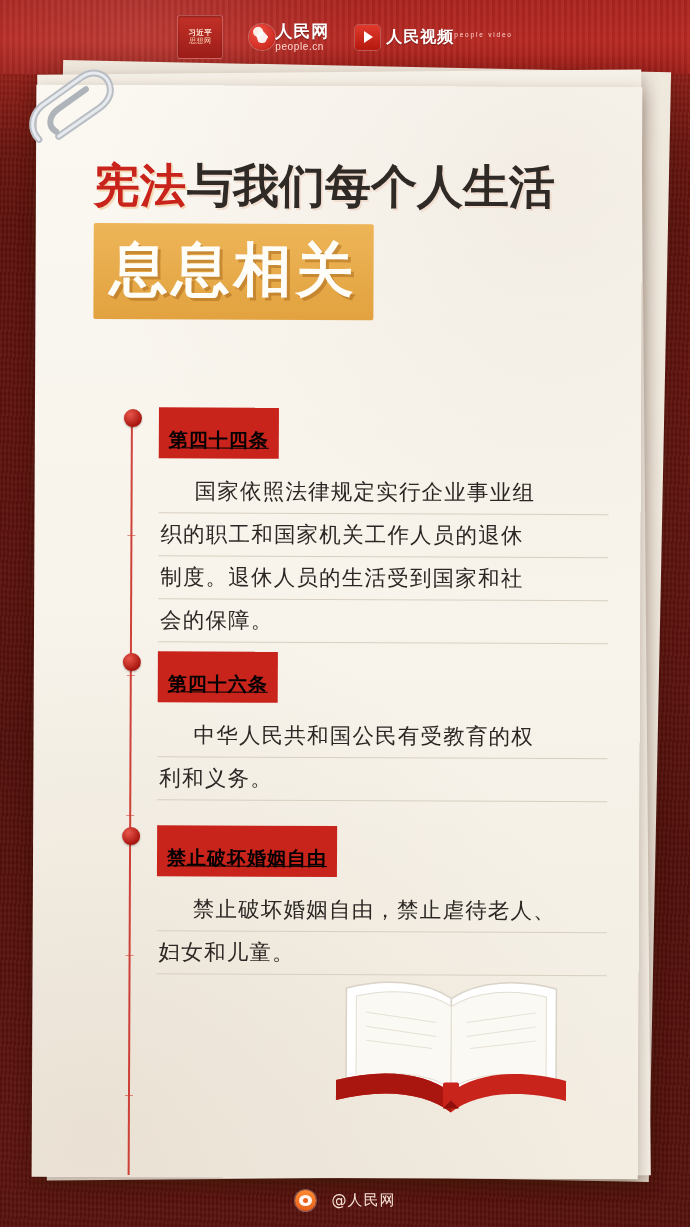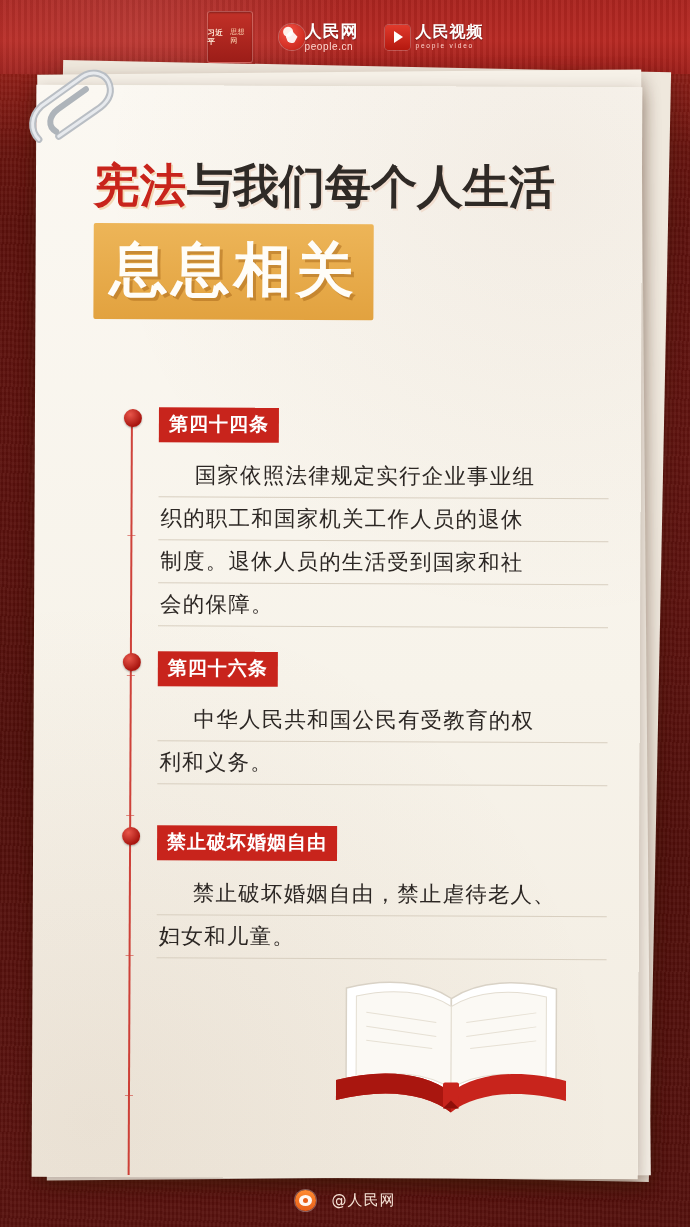--- a/index.html
+++ b/index.html
@@ -43,24 +43,24 @@
       repeating-linear-gradient(90deg, rgba(0,0,0,0.05) 0 3px, rgba(255,255,255,0.03) 3px 6px);
   }
 
   
   .logobar {
     position: absolute; left: 0; top: 0; width: 690px; height: 74px;
     display: flex; align-items: center; justify-content: center; gap: 26px;
     z-index: 6;
   }
   .logo-square {
-    width: 46px; height: 52px; border-radius: 3px;
+    width: 46px; height: 44px; border-radius: 3px;
     background: linear-gradient(180deg,#c23128,#9c1d18);
     border: 1px solid rgba(255,255,255,0.25);
-    display: flex; flex-direction: row; align-items: center; justify-content: center;
+    display: flex; flex-direction: column; align-items: center; justify-content: center;
     color: #ffd9b5; font-size: 7px; line-height: 1.25; letter-spacing: .3px;
     box-shadow: 0 1px 2px rgba(0,0,0,.3) inset;
     font-family: Liberation Serif, serif;
   }
   .logo-square b { font-size: 7.5px; color:#ffe9d6; font-weight: 700; }
   .logo-people { display: flex; align-items: center; }
   .pc-circle {
     width: 26px; height: 26px; border-radius: 50%;
     background: radial-gradient(circle at 35% 30%, #fff0ea 0 18%, #e8463a 22%, #c01d12 100%);
     position: relative; box-shadow: 0 0 0 1px rgba(255,255,255,.25);
@@ -79,21 +79,21 @@
     width: 25px; height: 25px; border-radius: 4px;
     background: linear-gradient(180deg,#e03a2c,#b4180f);
     display:flex; align-items:center; justify-content:center;
     box-shadow: 0 0 0 1px rgba(255,255,255,.22);
   }
   .play-badge i {
     width: 0; height: 0; border-left: 9px solid #fff;
     border-top: 6px solid transparent; border-bottom: 6px solid transparent;
     margin-left: 2px;
   }
-  .pv-text { display:flex; flex-direction: column; line-height:1; }
+  .pv-text { display:flex; flex-direction: row; line-height:1; }
   .pv-cn { font-size: 16px; font-weight: 700; color:#fff; letter-spacing: 1px; text-shadow: 0 1px 1px rgba(0,0,0,.35); }
   .pv-en { font-size: 6.5px; color:#ffd4cc; letter-spacing: 1.8px; margin-top: 3px; }
 
   
   .sheet {
     position: absolute; background: #f4efe6;
     box-shadow: 0 6px 18px rgba(60,25,10,.35);
   }
   .sheet.back2 { left: 52px; top: 66px; width: 608px; height: 1110px; transform: rotate(1.15deg); background:#efe8dd; }
   .sheet.back1 { left: 42px; top: 72px; width: 604px; height: 1106px; transform: rotate(-0.5deg); background:#f6f1e8; }
@@ -146,24 +146,25 @@
     position: absolute; left: -3px; width: 8px; height: 1px; background: #c8241c; opacity:.6;
   }
 
   .item { position: absolute; left: 70px; width: 500px; }
   .dot {
     position: absolute; left: 19px; top: 2px; width: 18px; height: 18px; border-radius: 50%;
     background: radial-gradient(circle at 35% 30%, #e8564a, #a8150f 70%);
     box-shadow: 0 1px 2px rgba(0,0,0,.3);
   }
   .tag {
-    display: inline-block; background: #c8241c; color: #ffffff;
-    font-size: 19px; font-weight: 700; padding: 4px 10px 5px 10px;
+    display: inline-block; background: #c8241c; color: #000000;
+    font-size: 19px; font-weight: 700; padding: 20px 10px 5px 10px;
     letter-spacing: 1px; font-family: "DejaVu Sans", sans-serif;
     margin-left: 54px;
+    text-decoration: underline;
   }
   .body { margin-left: 54px; margin-top: 12px; width: 450px; }
   .body .ln {
     font-size: 21.5px; color: #2c2724; letter-spacing: 1.2px;
     font-family: "DejaVu Sans", sans-serif;
     border-bottom: 1px solid #d8cfc0;
     padding: 6px 2px 7px 2px; white-space: nowrap;
   }
   .body .ln.indent { text-indent: 34px; }
   .body .ln.last { border-bottom: 1px solid #d8cfc0; }

